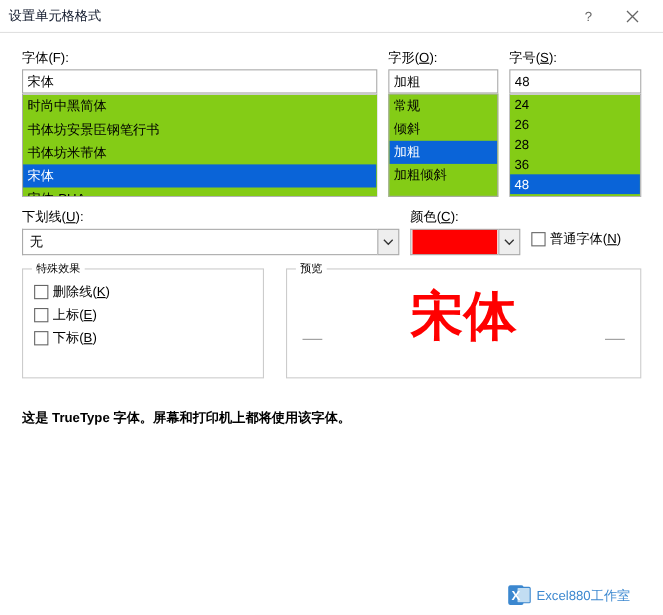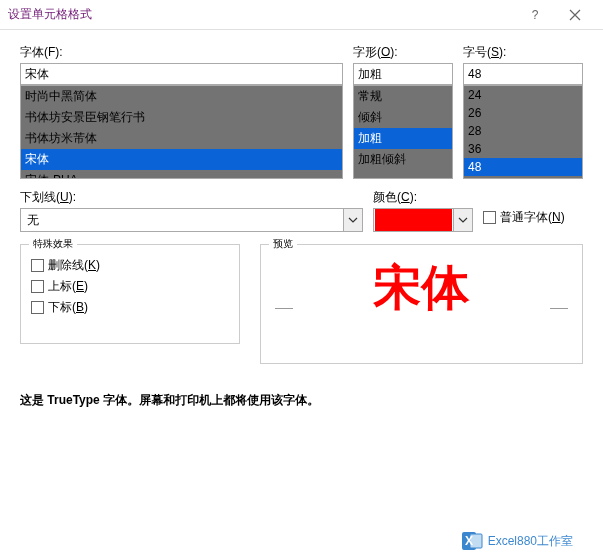--- a/index.html
+++ b/index.html
@@ -1,49 +1,49 @@
 <!DOCTYPE html>
 <html><head>
 <meta charset="utf-8">
 <style>
 * { box-sizing: border-box; margin: 0; padding: 0; font-family: "Microsoft YaHei", "SimSun", sans-serif; font-size: 12px; }
 body { background: #f0f0f0; width: 603px; height: 559px; overflow: hidden; }
 .window { background: #fff; width: 603px; height: 559px; display: flex; flex-direction: column; }
 .titlebar { height: 30px; background: #fff; display: flex; align-items: center; padding: 0 8px; border-bottom: 1px solid #e0e0e0; }
-.titlebar-title { color: #701a75; flex: 1; }
+.titlebar-title { color: #0f172a; flex: 1; }
 .titlebar-btn { width: 40px; height: 30px; display: flex; align-items: center; justify-content: center; color: #666; cursor: pointer; }
 .tabbar { padding: 8px 16px 0 16px; border-bottom: 1px solid #ccc; }
 .tab { display: inline-block; padding: 8px 18px; background: #fff; border: 1px solid #ccc; border-bottom: 1px solid #fff; position: relative; top: 1px; color: #333; }
 .content { padding: 14px 20px; flex: 1; }
 .row { display: flex; gap: 10px; }
 .col-font { flex: 1; }
 .col-style { width: 100px; }
 .col-size { width: 120px; }
 .label { margin-bottom: 2px; color: #000; }
 .label u { text-decoration: underline; }
 .textinput { width: 100%; height: 22px; border: 1px solid #aaa; padding: 2px 4px; background: #fff; }
-.listbox { width: 100%; height: 94px; border: 1px solid #aaa; overflow-y: scroll; background: #737373; margin-top: 0; }
+.listbox { width: 100%; height: 94px; border: 1px solid #aaa; overflow-y: scroll; background: #84cc16; margin-top: 0; }
 .listbox-item { padding: 2px 4px; cursor: pointer; white-space: nowrap; }
 .listbox-item.selected { background: #0a64d8; color: #fff; }
 .row2 { display: flex; gap: 10px; margin-top: 10px; }
 .col-underline { flex: 1; }
 .col-color { width: 100px; }
 .col-normal { width: 100px; display: flex; align-items: flex-end; padding-bottom: 2px; }
 .combo { display: flex; }
 .combo-input { flex: 1; height: 24px; border: 1px solid #aaa; border-right: none; padding: 2px 6px; display: flex; align-items: center; }
 .combo-btn { width: 20px; height: 24px; border: 1px solid #aaa; background: #eee; display: flex; align-items: center; justify-content: center; cursor: pointer; }
 .combo-btn svg { width: 10px; height: 10px; }
 .colorswatch { flex: 1; height: 22px; background: #ff0000; margin: 1px; }
 .checkbox-row { display: flex; align-items: center; gap: 4px; margin: 4px 0; }
 .checkbox { width: 13px; height: 13px; border: 1px solid #666; background: #fff; cursor: pointer; }
 .row3 { display: flex; gap: 20px; margin-top: 12px; }
 .fieldset { border: 1px solid #ccc; padding: 8px 10px 10px 10px; position: relative; }
 .fieldset-legend { position: absolute; top: -8px; left: 8px; background: #fff; padding: 0 4px; font-size: 10px; }
 .fs-effects { width: 220px; height: 100px; }
-.fs-preview { flex: 1; height: 120px; }
+.fs-preview { flex: 1; height: 100px; }
 .preview-box { width: 100%; height: 70px; display: flex; align-items: center; justify-content: center; position: relative; }
 .preview-text { font-family: "SimSun", serif; font-size: 48px; font-weight: bold; color: #ff0000; }
 .preview-line { position: absolute; bottom: 14px; height: 1px; background: #999; }
 .preview-line.l { left: 4px; width: 18px; }
 .preview-line.r { right: 4px; width: 18px; }
 .footer-note { margin-top: 28px; color: #000; font-weight: bold; }
 .watermark { position: absolute; bottom: 6px; right: 30px; display: flex; align-items: center; gap: 4px; color: #1a73c7; font-size: 18px; font-weight: 500; opacity: 0.85; }
 .wm-icon { width: 24px; height: 24px; }
 </style>
 </head>

